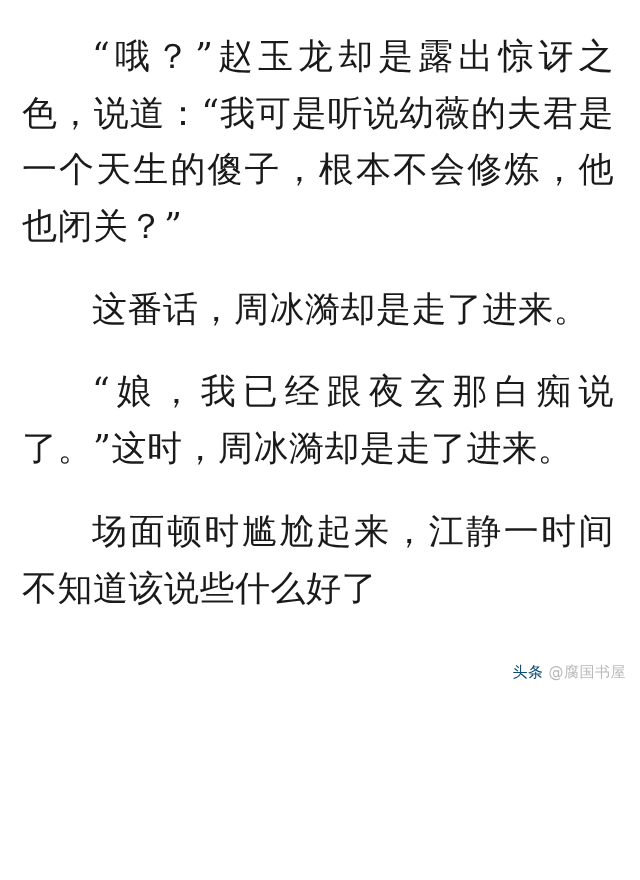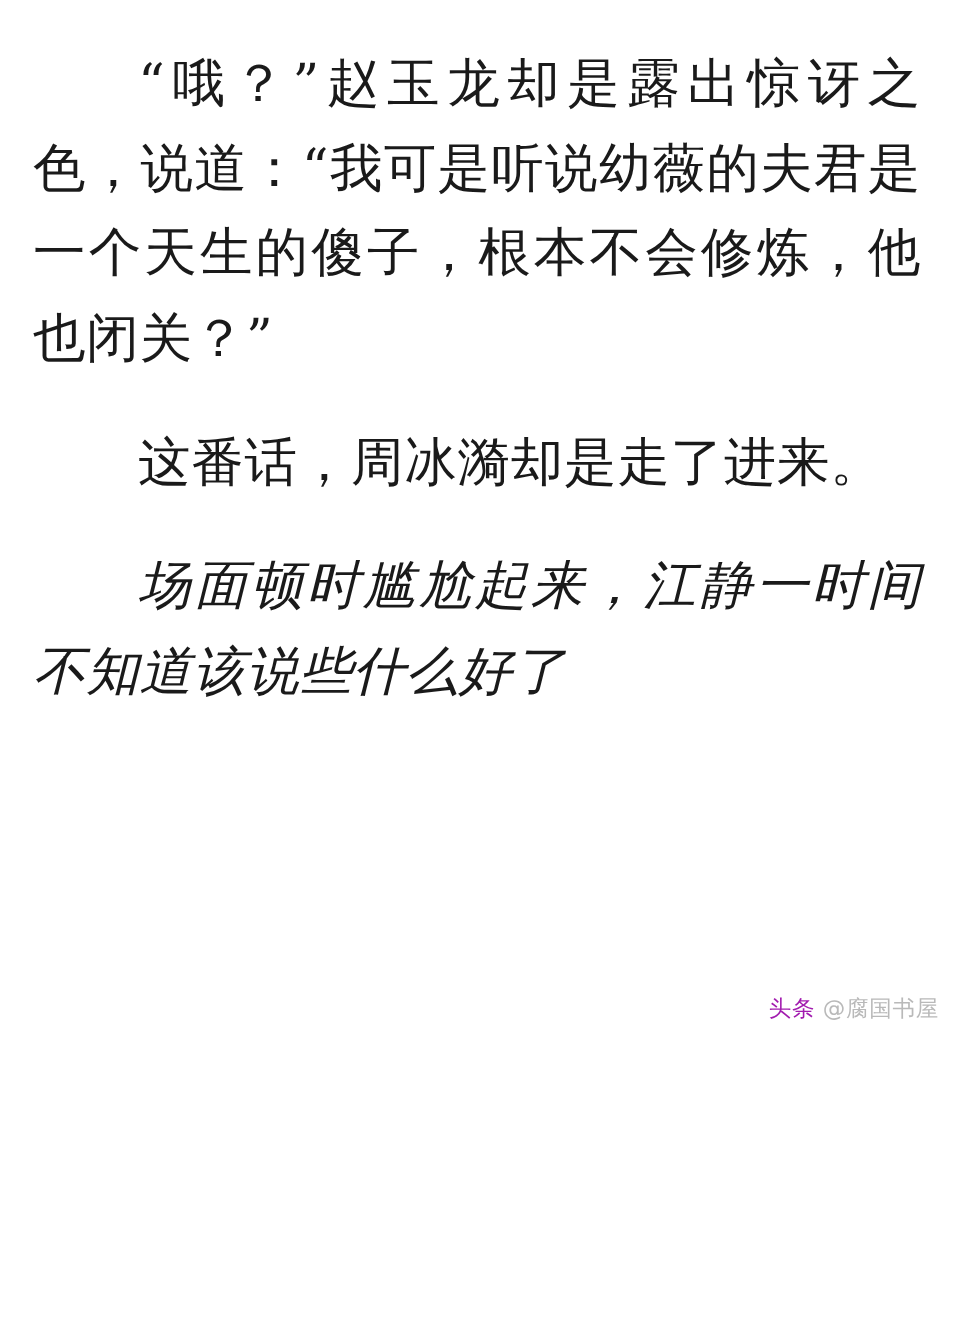--- a/index.html
+++ b/index.html
@@ -30,49 +30,49 @@
     letter-spacing: 0.5px;
     text-indent: 2em;
     margin: 0 0 26px 0;
     text-align: justify;
     text-justify: inter-character;
     word-break: break-all;
     font-weight: 400;
   }
   .para:last-of-type {
     margin-bottom: 0;
-    font-style: italic;
   }
   .watermark {
     position: absolute;
     right: 14px;
     bottom: 10px;
     font-family: "DejaVu Sans", sans-serif;
     font-size: 15px;
     color: #b9b9b9;
     letter-spacing: 0.5px;
     display: flex;
     align-items: center;
     gap: 5px;
     white-space: nowrap;
   }
   .wm-logo {
     display: inline-block;
-    color: #a21caf;
+    color: #0c4a6e;
     font-size: 15px;
     margin-left: 40px;
   }
 </style>
 </head>
 <body>
 
 <div class="page">
 
   <p class="para">“哦？”赵玉龙却是露出惊讶之色，说道：“我可是听说幼薇的夫君是一个天生的傻子，根本不会修炼，他也闭关？”</p>
   <p class="para">这番话，周冰漪却是走了进来。</p>
+  <p class="para">“娘，我已经跟夜玄那白痴说了。”这时，周冰漪却是走了进来。</p>
   <p class="para">场面顿时尴尬起来，江静一时间不知道该说些什么好了</p>
 
   <div class="watermark">
     <span class="wm-logo">头条</span>
     <span><span>@</span><span>腐国书屋</span></span>
   </div>
 
 </div>
 
 </body></html>

